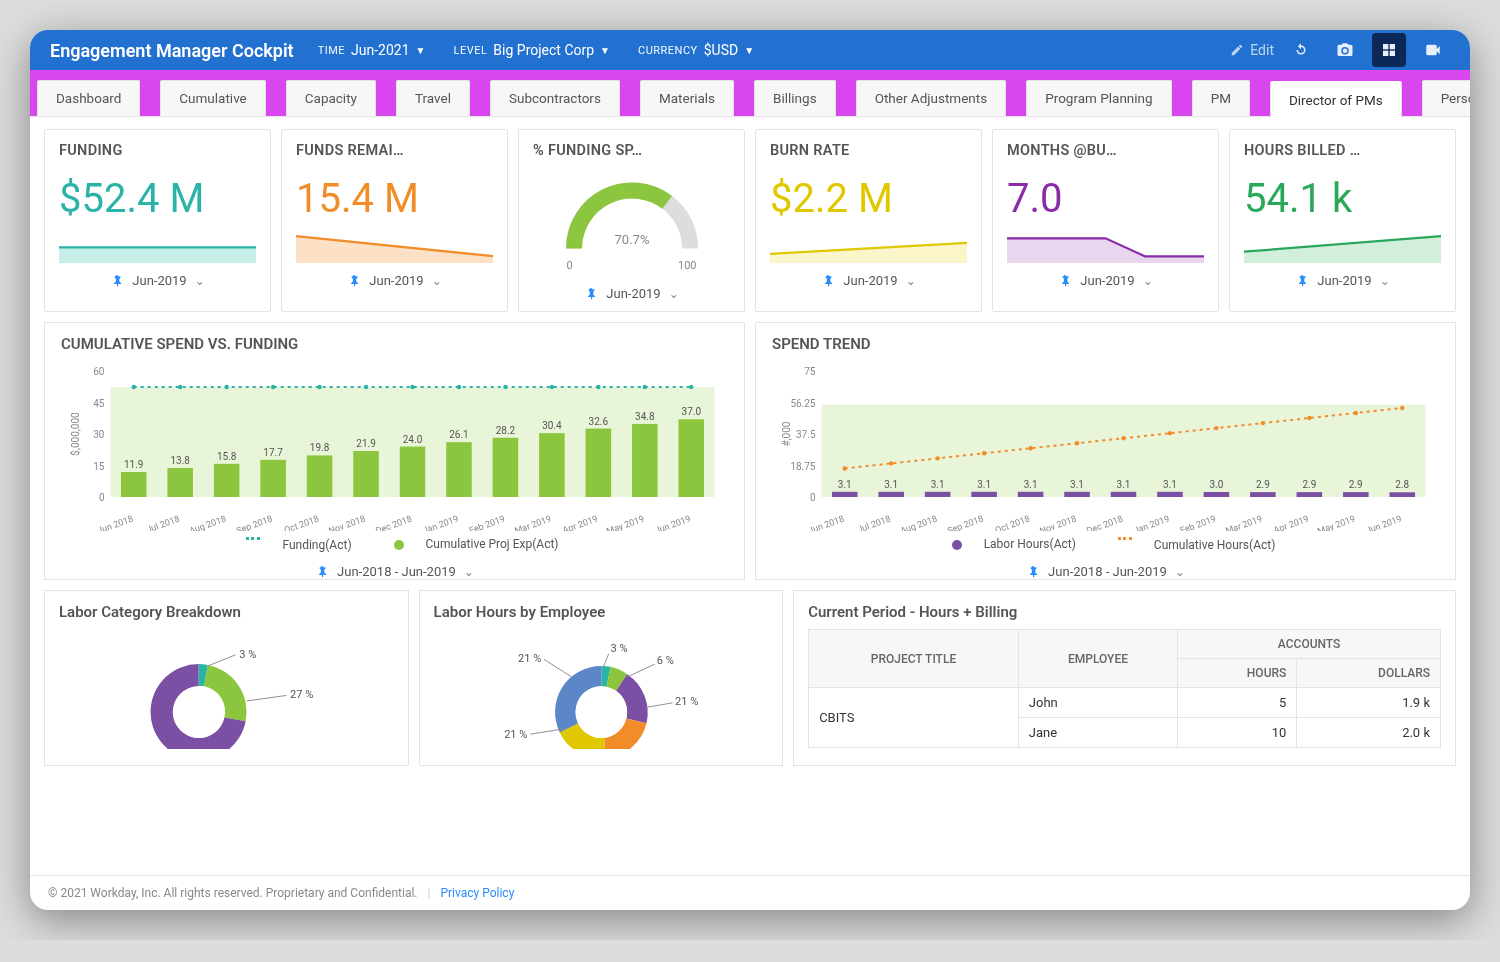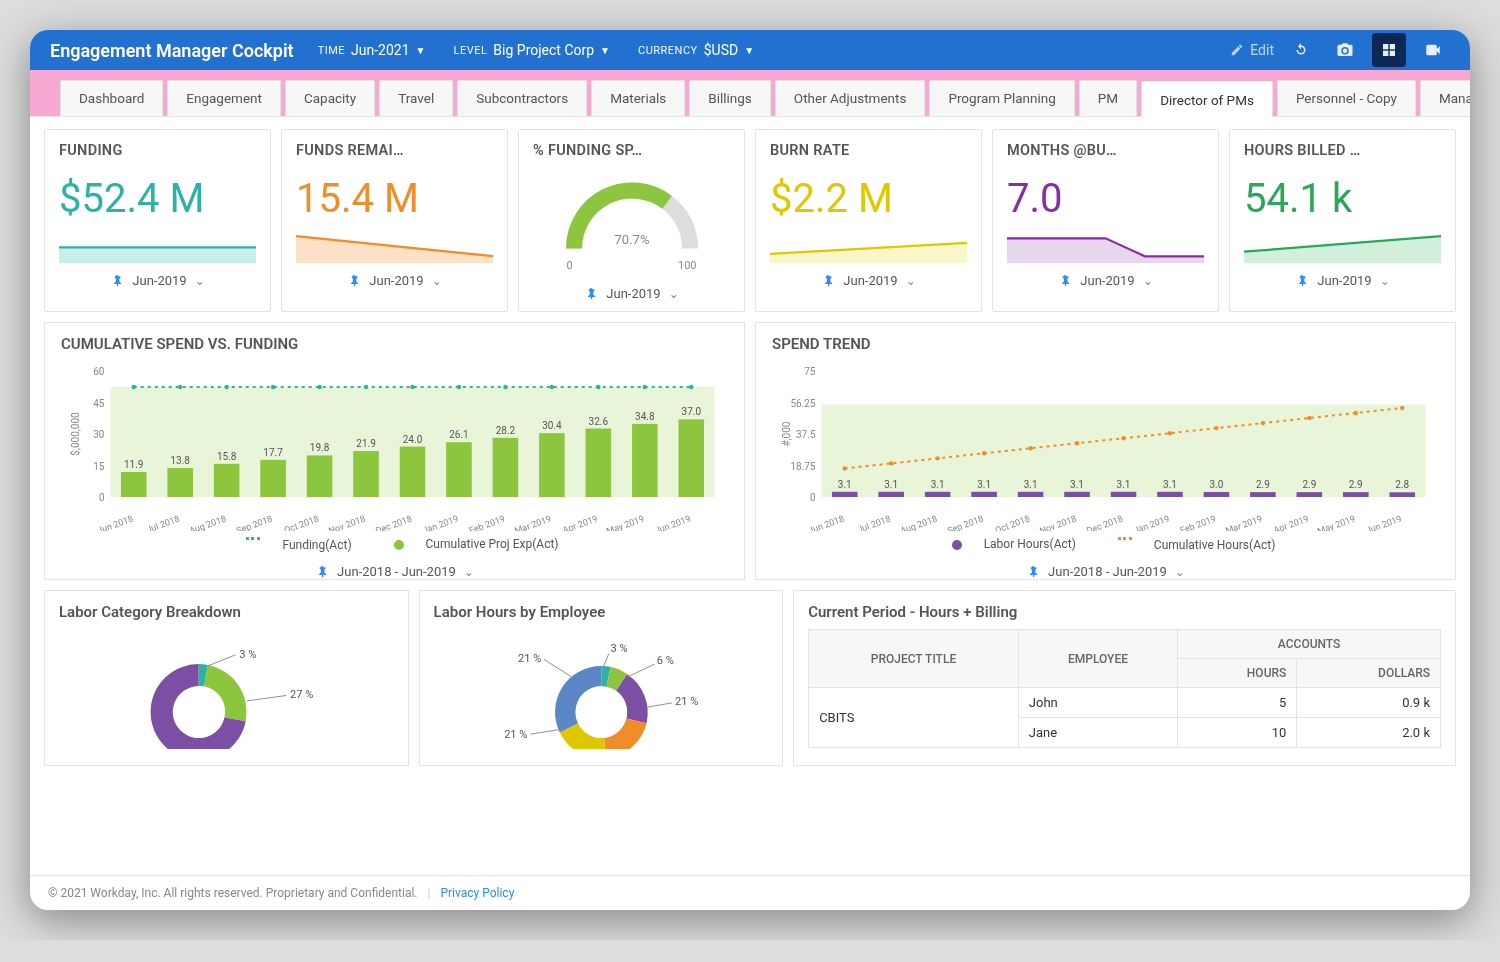--- a/index.html
+++ b/index.html
@@ -25,21 +25,21 @@
   .bluebar{background:var(--blue);color:#fff;display:flex;align-items:center;height:40px;padding:0 20px;font-size:14px;}
   .bluebar h1{font-size:18px;font-weight:600;margin:0 24px 0 0;}
   .filt{display:flex;align-items:center;margin-right:28px;cursor:pointer;text-align:right;}
   .filt .lab{font-size:11px;letter-spacing:.5px;opacity:.95;margin-right:6px;}
   .caret{margin-left:6px;font-size:10px;}
   .blueright{margin-left:auto;display:flex;align-items:center;gap:10px;}
   .blueright .ico{width:34px;height:34px;border-radius:4px;display:flex;align-items:center;justify-content:center;color:#e6effb;cursor:pointer;}
   .blueright .ico.active{background:var(--blue-dark);}
   .blueright .edit{opacity:.7;display:flex;align-items:center;gap:6px;font-size:14px;}
   
-  .tabs{display:flex;gap:0;padding:10px 30px 0;border-bottom:1px solid var(--border);background:#f9a8d4;}
+  .tabs{display:flex;gap:16px;padding:10px 7px 0;border-bottom:1px solid var(--border);background:#d946ef;}
   .tab{padding:9px 18px;font-size:13.5px;color:#555;border:1px solid var(--border);border-bottom:none;background:#f7f7f7;margin-right:4px;border-radius:2px 2px 0 0;cursor:pointer;white-space:nowrap;}
   .tab.active{background:#fff;border-top:2px solid #fff;position:relative;top:1px;color:#333;}
   
   .content{flex:1;overflow:auto;padding:12px 14px;background:#fff;}
   .kpis{display:grid;grid-template-columns:repeat(6,1fr);gap:10px;}
   .card{border:1px solid var(--border);border-radius:2px;padding:10px 14px;display:flex;flex-direction:column;}
   .card h3{margin:2px 0 6px;font-size:14.5px;font-weight:600;letter-spacing:.3px;color:#555;white-space:nowrap;overflow:hidden;text-overflow:ellipsis;}
   .big{font-size:40px;font-weight:400;line-height:1;margin:14px 0 8px;}
   .spark{height:36px;width:100%;}
   .period-row{display:flex;align-items:center;justify-content:center;gap:8px;margin-top:10px;color:#555;font-size:13px;cursor:pointer;}
@@ -120,21 +120,21 @@
       <div class="ico">
           <svg width="18" height="18" viewBox="0 0 24 24">
             <path d="M17 10.5V7a2 2 0 00-2-2H5a2 2 0 00-2 2v10a2 2 0 002 2h10a2 2 0 002-2v-3.5l4 4v-11l-4 4z" fill="currentColor"></path>
           </svg>
         </div>
     </div>
   </div>
 
   <div class="tabs" id="tabs">
       <div class="tab">Dashboard</div>
-      <div class="tab">Engagement</div>
+      <div class="tab">Cumulative</div>
       <div class="tab">Capacity</div>
       <div class="tab">Travel</div>
       <div class="tab">Subcontractors</div>
       <div class="tab">Materials</div>
       <div class="tab">Billings</div>
       <div class="tab">Other Adjustments</div>
       <div class="tab">Program Planning</div>
       <div class="tab">PM</div>
       <div class="tab active">Director of PMs</div>
       <div class="tab">Personnel - Copy</div>
@@ -452,21 +452,21 @@
             <tr>
               <th class="num">HOURS</th>
               <th class="num">DOLLARS</th>
             </tr>
           </thead>
           <tbody id="tbl-body">
               <tr>
                 <td rowspan="2">CBITS</td>
                 <td>John</td>
      <td class="num">5</td>
-     <td class="num">0.9 k</td>
+     <td class="num">1.9 k</td>
               </tr>
               <tr>
                 <td>Jane</td>
      <td class="num">10</td>
      <td class="num">2.0 k</td>
               </tr>
             </tbody>
         </table>
       </div>
     </div>

